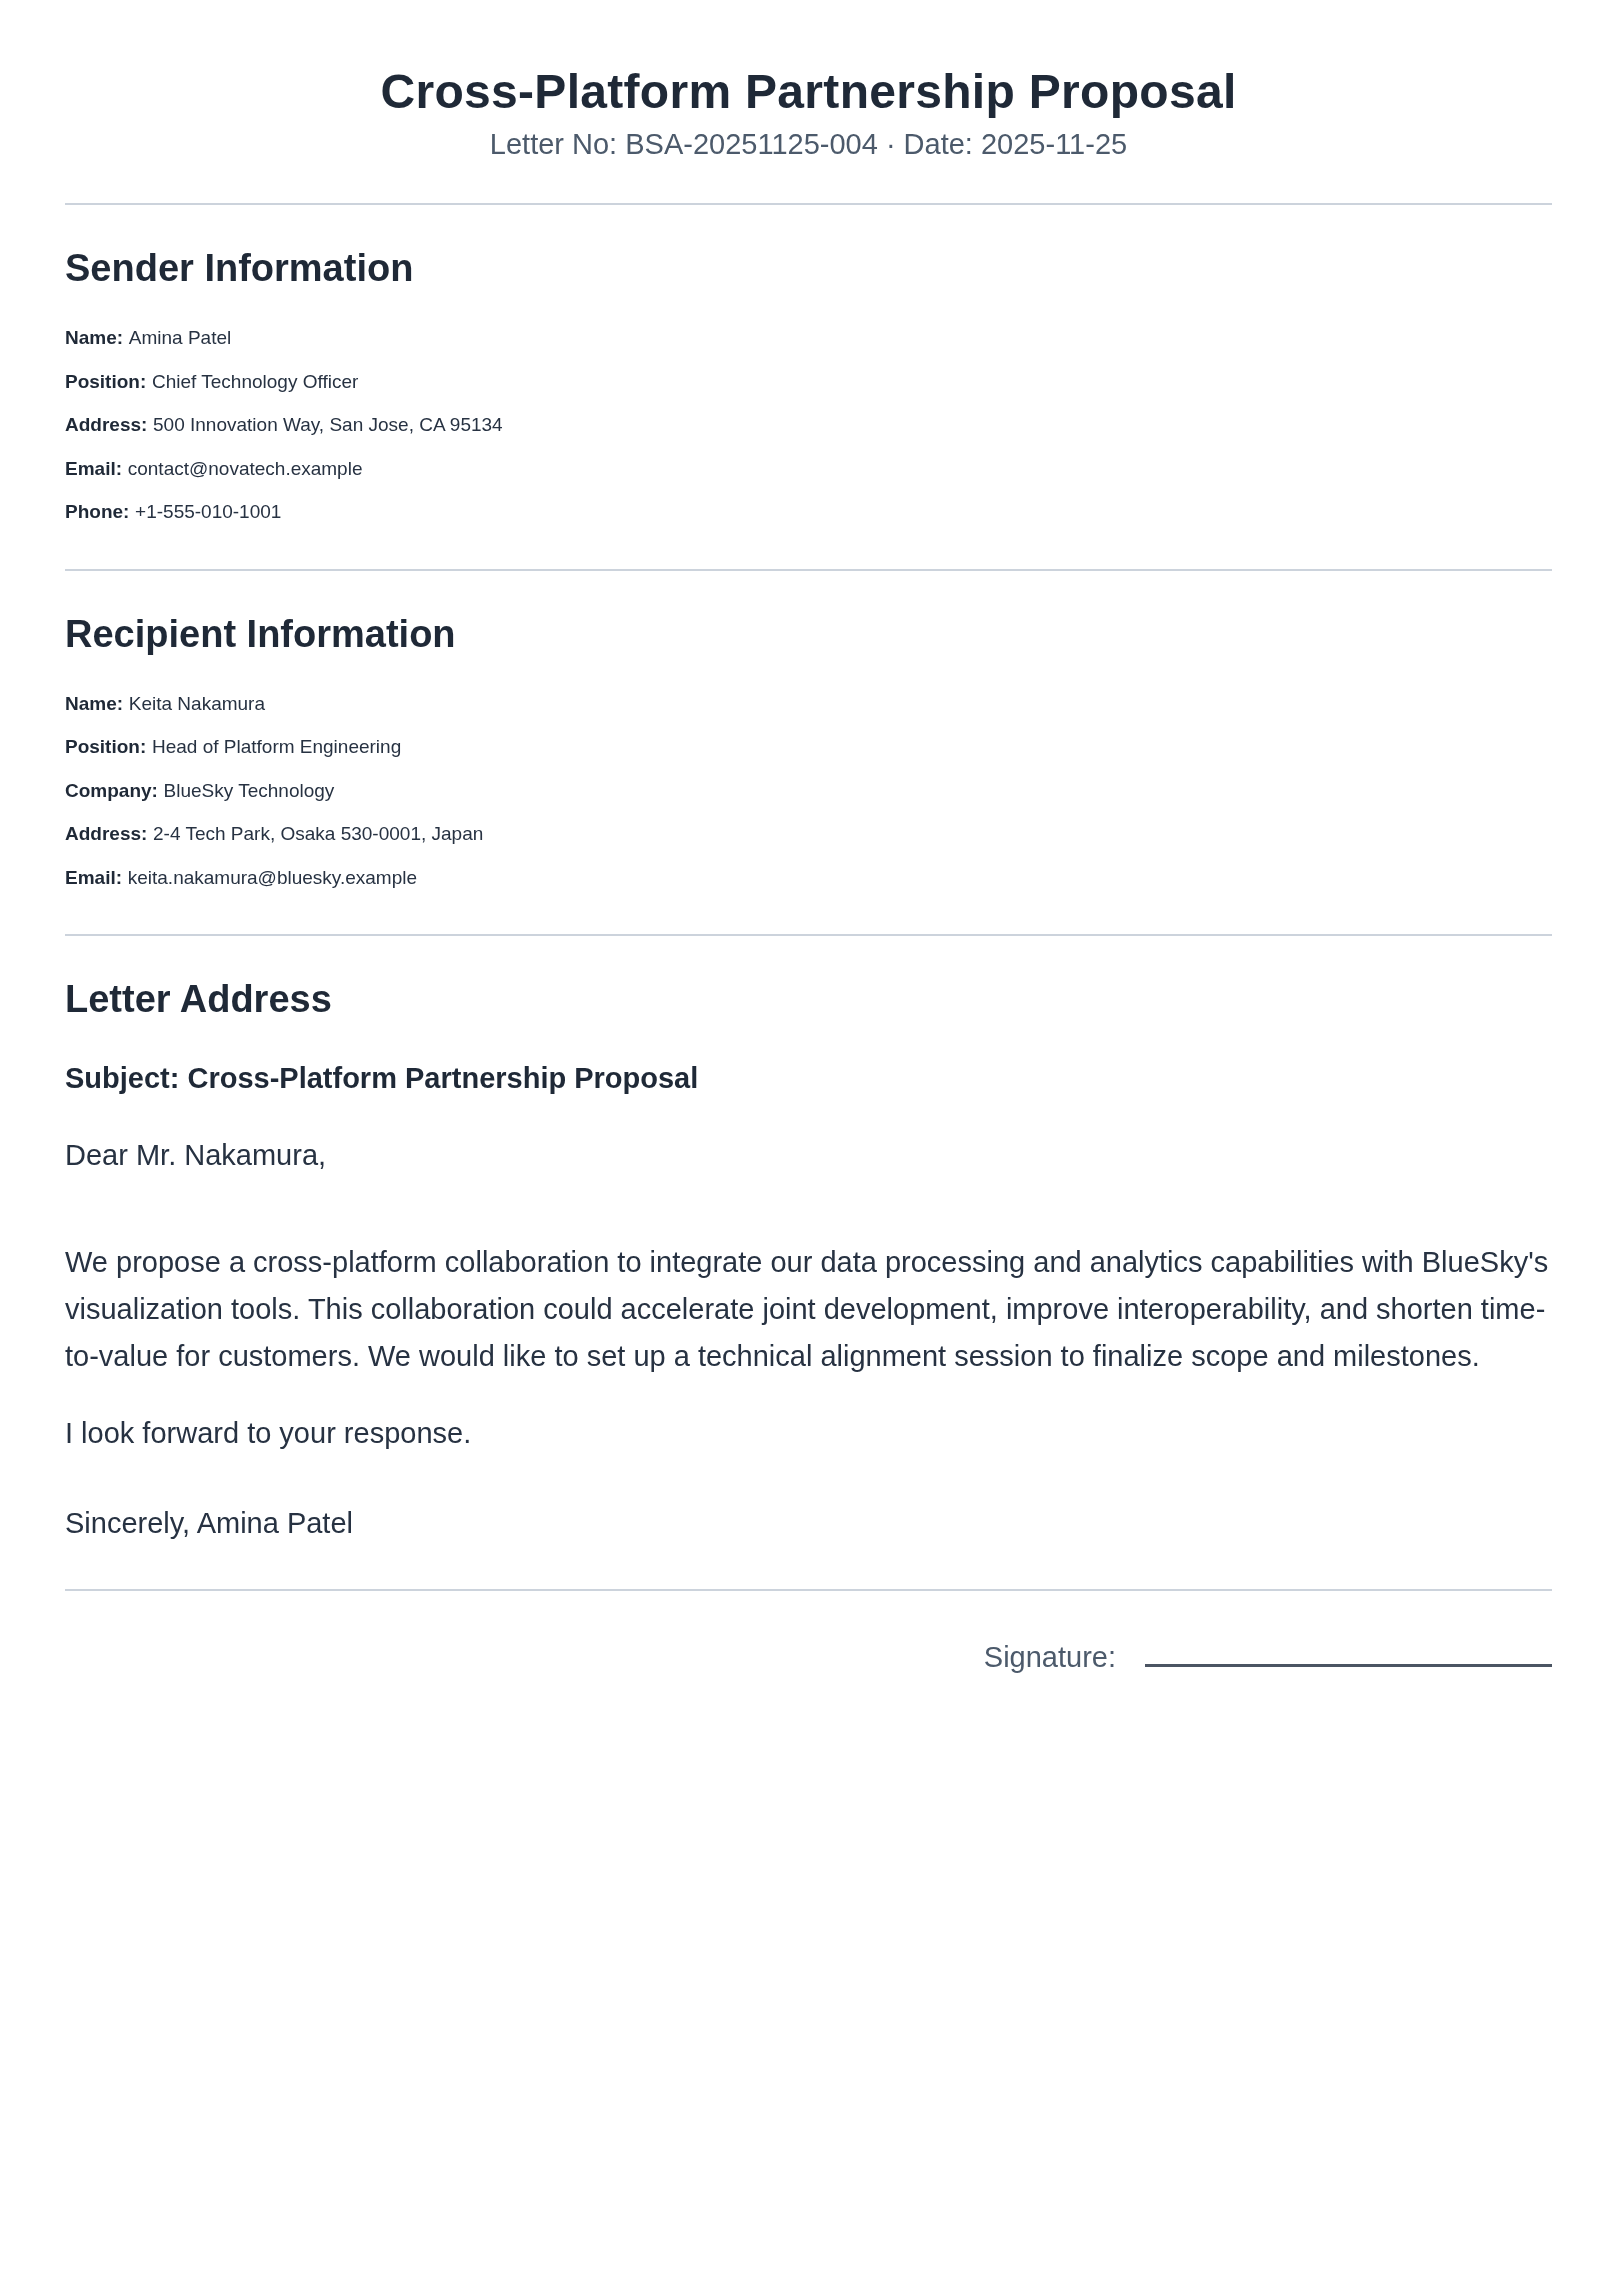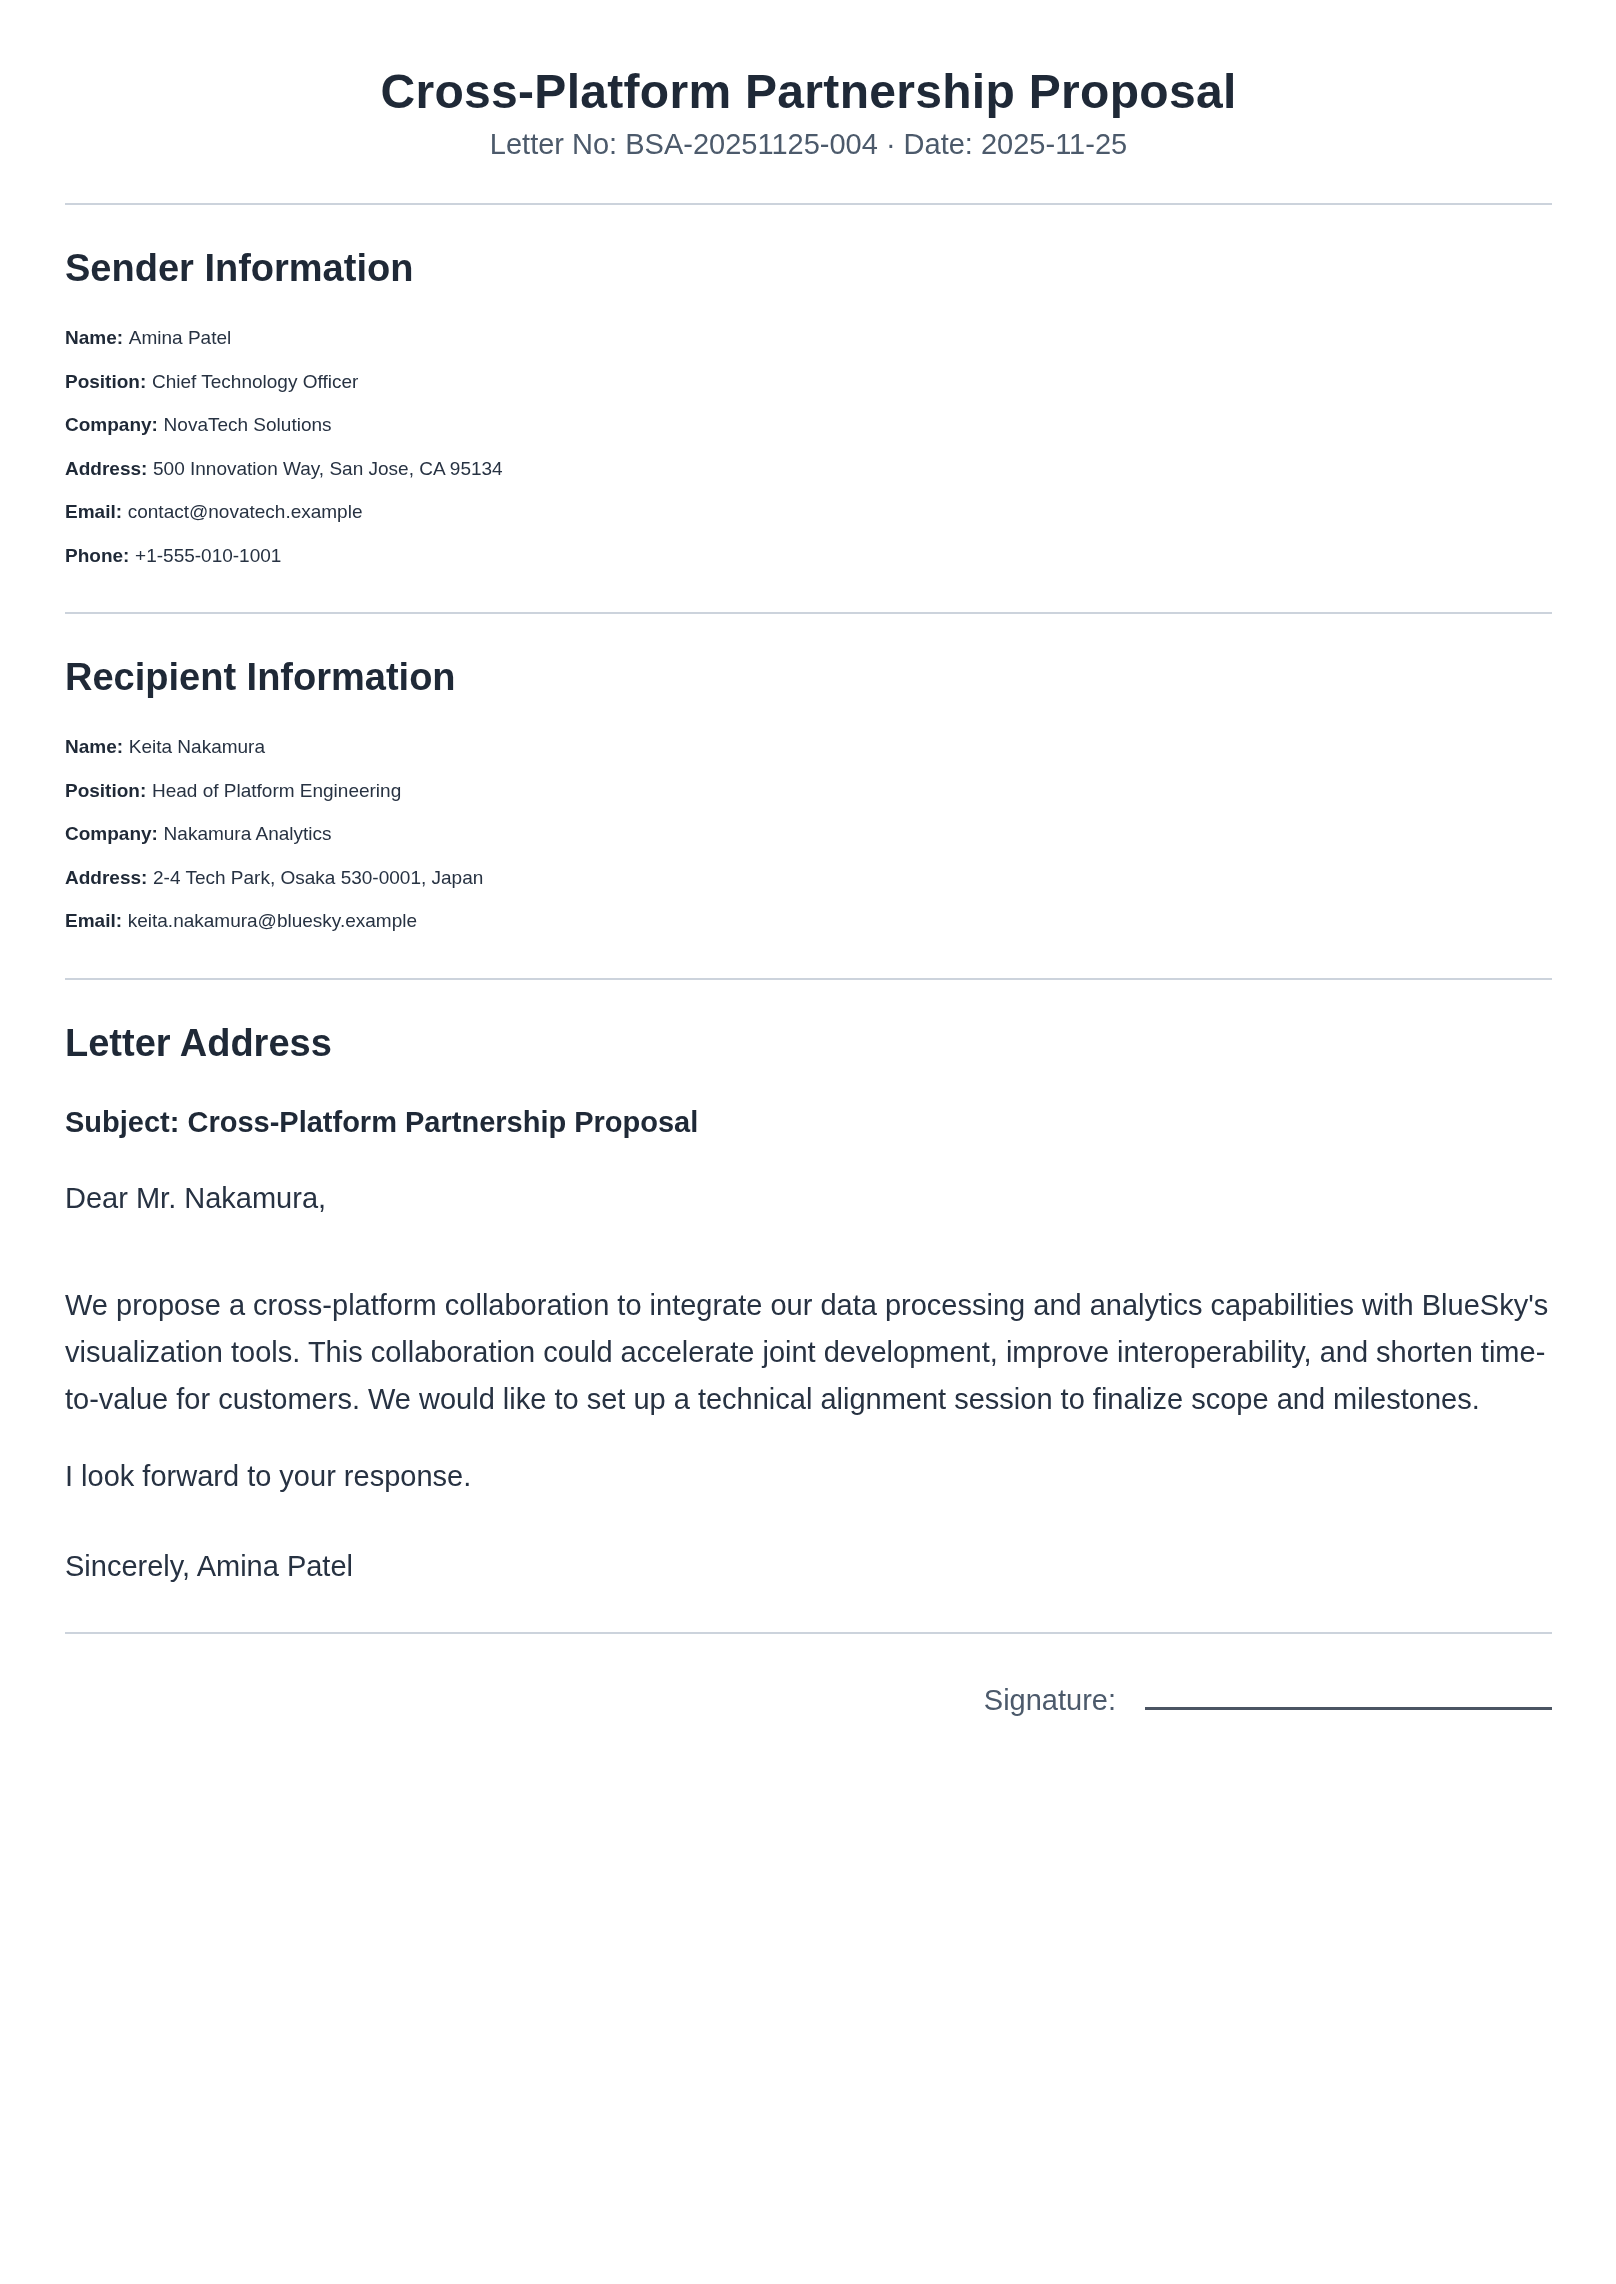--- a/index.html
+++ b/index.html
@@ -99,33 +99,32 @@
     <h1>Cross-Platform Partnership Proposal</h1>
     <div class="meta">Letter No: BSA-20251125-004 · Date: 2025-11-25</div>
   </header>
 
   <hr class="divider">
 
   <section>
     <h2>Sender Information</h2>
     <p class="field"><span class="label">Name:</span><span>Amina Patel</span></p>
     <p class="field"><span class="label">Position:</span><span>Chief Technology Officer</span></p>
-    <p class="field"><span class="label">Company:</span><span>NovaTech Solutions</span></p>
     <p class="field"><span class="label">Address:</span><span>500 Innovation Way, San Jose, CA 95134</span></p>
     <p class="field"><span class="label">Email:</span><span>contact@novatech.example</span></p>
     <p class="field"><span class="label">Phone:</span><span>+1-555-010-1001</span></p>
   </section>
 
   <hr class="divider">
 
   <section>
     <h2>Recipient Information</h2>
     <p class="field"><span class="label">Name:</span><span>Keita Nakamura</span></p>
     <p class="field"><span class="label">Position:</span><span>Head of Platform Engineering</span></p>
-    <p class="field"><span class="label">Company:</span><span>Nakamura Analytics</span></p>
+    <p class="field"><span class="label">Company:</span><span>BlueSky Technology</span></p>
     <p class="field"><span class="label">Address:</span><span>2-4 Tech Park, Osaka 530-0001, Japan</span></p>
     <p class="field"><span class="label">Email:</span><span>keita.nakamura@bluesky.example</span></p>
   </section>
 
   <hr class="divider">
 
   <section class="letter">
     <h2>Letter Address</h2>
     <p class="subject">Subject: Cross-Platform Partnership Proposal</p>
     <p class="salutation">Dear Mr. Nakamura,</p>

